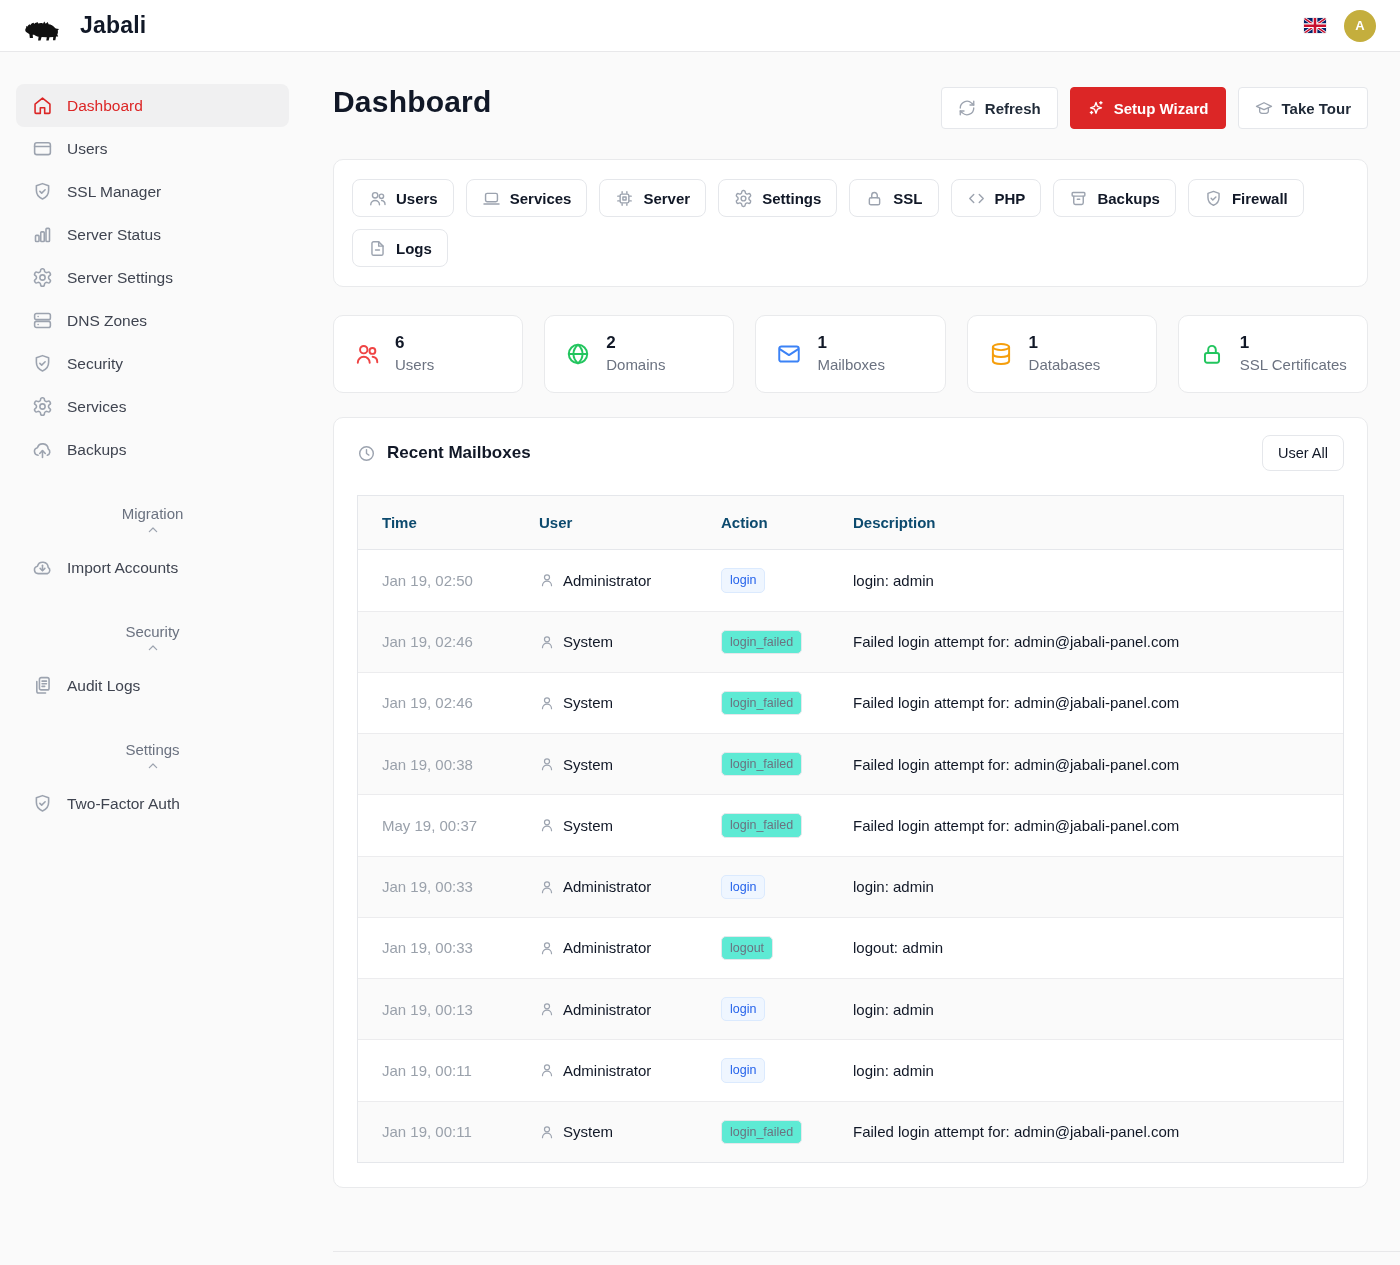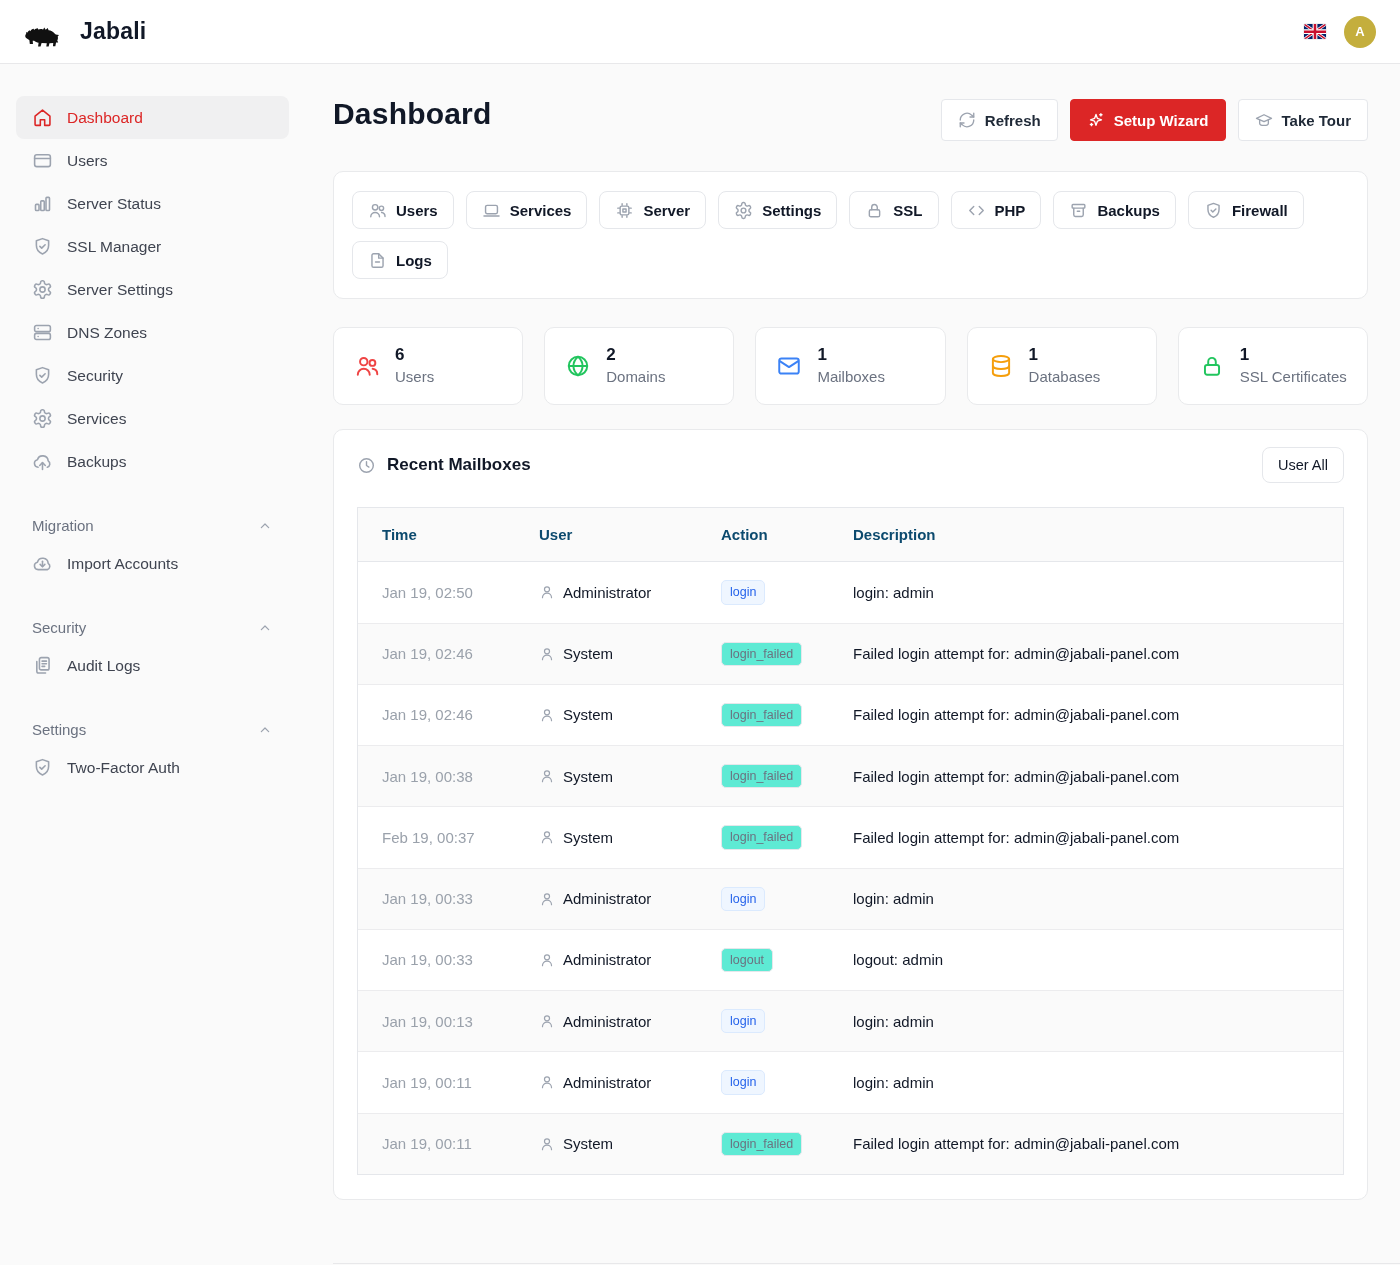--- a/index.html
+++ b/index.html
@@ -8,21 +8,21 @@
     width:1400px; height:1265px;
     background:#fafafa;
     font-family:"Liberation Sans", sans-serif;
     color:#111827;
     overflow:hidden;
   }
   svg { display:block; }
 
   
   .navbar {
-    height:64px; background:#ffffff; border-bottom:1px solid #e8e8ea;
+    height:52px; background:#ffffff; border-bottom:1px solid #e8e8ea;
     display:flex; align-items:center; justify-content:space-between;
     padding:0 24px;
   }
   .brand { display:flex; align-items:center; gap:10px; }
   .brand .boar svg { width:46px; height:36px; }
   .brand-name { font-size:23px; font-weight:bold; letter-spacing:.2px; }
   .nav-right { display:flex; align-items:center; gap:18px; }
   .flag { width:22px; height:15px; border-radius:2px; overflow:hidden; display:inline-block; box-shadow:0 0 0 1px rgba(0,0,0,.06); cursor:pointer; }
   .avatar {
     width:32px; height:32px; border-radius:50%;
@@ -40,21 +40,21 @@
     padding:11px 16px; border-radius:8px; cursor:pointer;
     font-size:15.5px; color:#3f4450;
   }
   .side-item .icn { color:#9ca3af; }
   .side-item .icn svg { width:21px; height:21px; }
   .side-item.active { background:#f0f0f1; color:var(--accent); font-weight:500; }
   .side-item.active .icn { color:var(--accent); }
   .side-section {
     display:flex; align-items:center; justify-content:space-between;
     padding:12px 16px 8px; margin-top:22px;
-    font-size:15px; color:#6b7280; cursor:pointer;
+    font-size:15px; color:#6b7280; cursor:pointer;flex-direction:column;
   }
   .side-section .icn { color:#9ca3af; }
   .side-section .icn svg { width:16px; height:16px; }
 
   
   .main { flex:1; min-width:0; padding:33px 32px 0 28px; }
   .page-head { display:flex; align-items:flex-start; justify-content:space-between; }
   .page-title { font-size:30px; font-weight:bold; margin:0; letter-spacing:.2px; }
   .head-actions { display:flex; gap:12px; margin-top:2px; }
   .btn {
@@ -177,35 +177,35 @@
           <svg viewBox="0 0 24 24" fill="none" stroke="currentColor" stroke-width="1.8" stroke-linecap="round" stroke-linejoin="round">
             <rect x="3" y="5.5" width="18" height="13.5" rx="2.5"></rect>
             <path d="M3 9.8h18"></path>
           </svg>
         </span>
         <span>Users</span>
       </div>
       <div class="side-item">
         <span class="icn">
           <svg viewBox="0 0 24 24" fill="none" stroke="currentColor" stroke-width="1.8" stroke-linecap="round" stroke-linejoin="round">
+            <path d="M12 3l7 2.5v5.2c0 4.6-3 8.3-7 9.8-4-1.5-7-5.2-7-9.8V5.5z"></path>
+            <path d="M9 11.8l2.1 2.1 3.9-3.9"></path>
+          </svg>
+        </span>
+        <span>SSL Manager</span>
+      </div>
+      <div class="side-item">
+        <span class="icn">
+          <svg viewBox="0 0 24 24" fill="none" stroke="currentColor" stroke-width="1.8" stroke-linecap="round" stroke-linejoin="round">
             <rect x="4" y="13" width="4" height="7" rx="1"></rect>
             <rect x="10" y="9" width="4" height="11" rx="1"></rect>
             <rect x="16" y="5" width="4" height="15" rx="1"></rect>
           </svg>
         </span>
         <span>Server Status</span>
-      </div>
-      <div class="side-item">
-        <span class="icn">
-          <svg viewBox="0 0 24 24" fill="none" stroke="currentColor" stroke-width="1.8" stroke-linecap="round" stroke-linejoin="round">
-            <path d="M12 3l7 2.5v5.2c0 4.6-3 8.3-7 9.8-4-1.5-7-5.2-7-9.8V5.5z"></path>
-            <path d="M9 11.8l2.1 2.1 3.9-3.9"></path>
-          </svg>
-        </span>
-        <span>SSL Manager</span>
       </div>
       <div class="side-item">
         <span class="icn">
           <svg viewBox="0 0 24 24" fill="none" stroke="currentColor" stroke-width="1.8" stroke-linecap="round" stroke-linejoin="round">
             <path d="M12.22 2h-.44a2 2 0 0 0-2 2v.18a2 2 0 0 1-1 1.73l-.43.25a2 2 0 0 1-2 0l-.15-.08a2 2 0 0 0-2.73.73l-.22.38a2 2 0 0 0 .73 2.73l.15.1a2 2 0 0 1 1 1.72v.51a2 2 0 0 1-1 1.74l-.15.09a2 2 0 0 0-.73 2.73l.22.38a2 2 0 0 0 2.73.73l.15-.08a2 2 0 0 1 2 0l.43.25a2 2 0 0 1 1 1.73V20a2 2 0 0 0 2 2h.44a2 2 0 0 0 2-2v-.18a2 2 0 0 1 1-1.73l.43-.25a2 2 0 0 1 2 0l.15.08a2 2 0 0 0 2.73-.73l.22-.39a2 2 0 0 0-.73-2.73l-.15-.08a2 2 0 0 1-1-1.74v-.5a2 2 0 0 1 1-1.74l.15-.09a2 2 0 0 0 .73-2.73l-.22-.38a2 2 0 0 0-2.73-.73l-.15.08a2 2 0 0 1-2 0l-.43-.25a2 2 0 0 1-1-1.73V4a2 2 0 0 0-2-2z"></path>
             <circle cx="12" cy="12" r="3"></circle>
           </svg>
         </span>
         <span>Server Settings</span>
       </div>
@@ -576,21 +576,21 @@
                         <path d="M5.2 20.5c0-3.8 3-6.8 6.8-6.8s6.8 3 6.8 6.8"></path>
                       </svg>
                     </span>
                     <span>System</span>
                   </span>
                 </td>
                 <td><span class="badge neutral">login_failed</span></td>
                 <td>Failed login attempt for: admin@jabali-panel.com</td>
               </tr>
               <tr>
-                <td class="td-time">Feb 19, 00:37</td>
+                <td class="td-time">May 19, 00:37</td>
                 <td>
                   <span class="user-cell">
                     <span class="icn">
                       <svg viewBox="0 0 24 24" fill="none" stroke="currentColor" stroke-width="1.8" stroke-linecap="round" stroke-linejoin="round">
                         <circle cx="12" cy="8" r="3.8"></circle>
                         <path d="M5.2 20.5c0-3.8 3-6.8 6.8-6.8s6.8 3 6.8 6.8"></path>
                       </svg>
                     </span>
                     <span>System</span>
                   </span>

